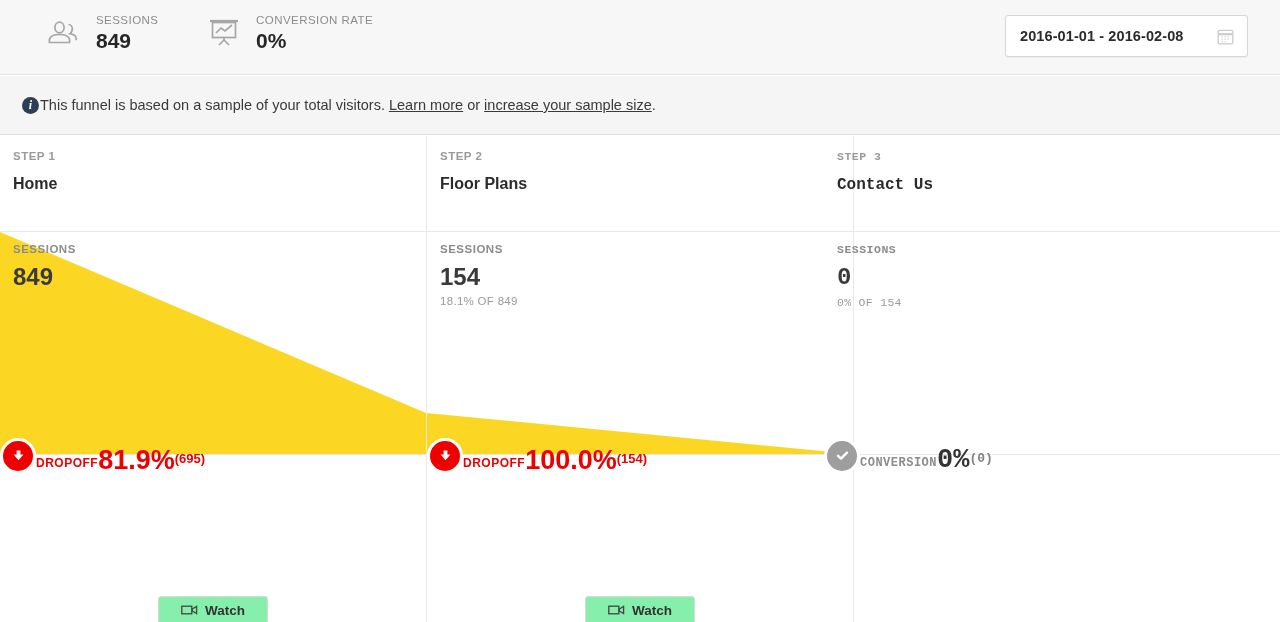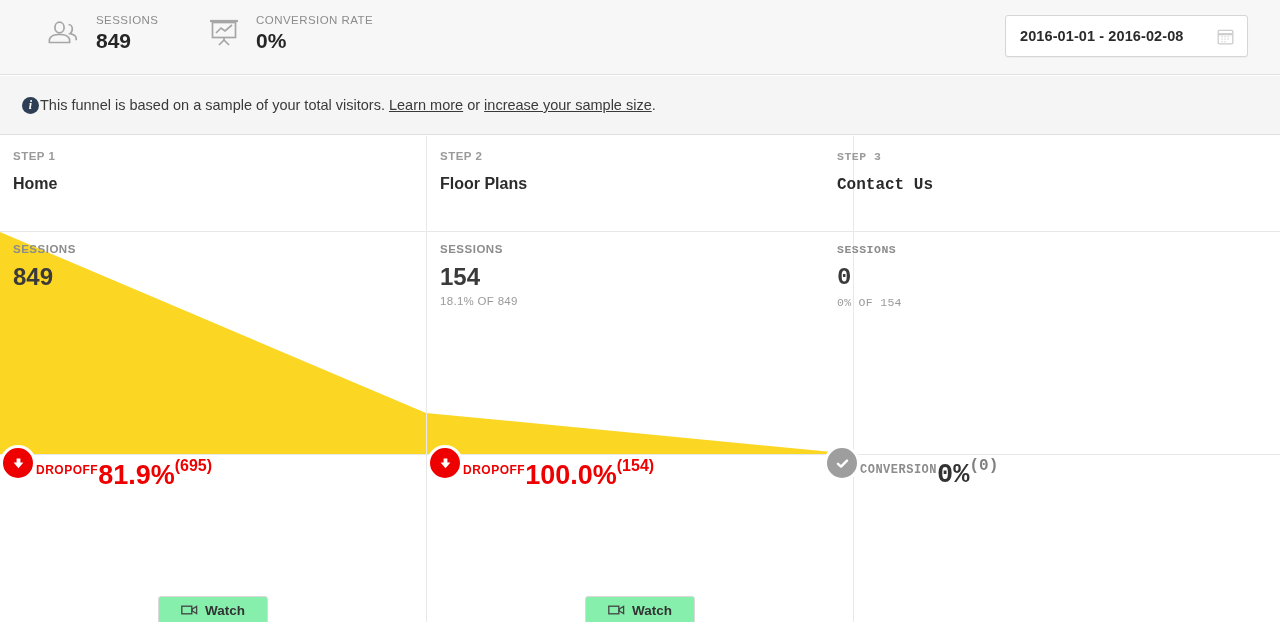--- a/index.html
+++ b/index.html
@@ -142,24 +142,24 @@
     position: relative; z-index: 3;
   }
   .badge-circle.drop { background: #ee0000; }
   .badge-circle.conv { background: #9e9e9e; }
 
   .badge-label {
     margin-top: 14px; font-size: 12px; font-weight: bold; letter-spacing: 0.5px;
     text-transform: uppercase;
   }
   .badge-pct {
-    margin-top: 24px; font-size: 27px; font-weight: bold; line-height: 30px;
+    margin-top: 9px; font-size: 27px; font-weight: bold; line-height: 30px;
   }
   .badge-count {
-    margin-top: 5px; font-size: 16px; font-weight: bold;
+    margin-top: 5px; font-size: 13px; font-weight: bold;
   }
   .red { color: #ee0000; }
   .grey { color: #808080; }
   .grey-soft { color: #8c8c8c; }
   .dark { color: #333333; }
 
   .watch-btn {
     position: absolute; top: 460px; left: 50%; transform: translateX(-50%);
     width: 110px; height: 28px;
     border: 1px solid #d9d9d9; border-radius: 3px; background: #86efac;

